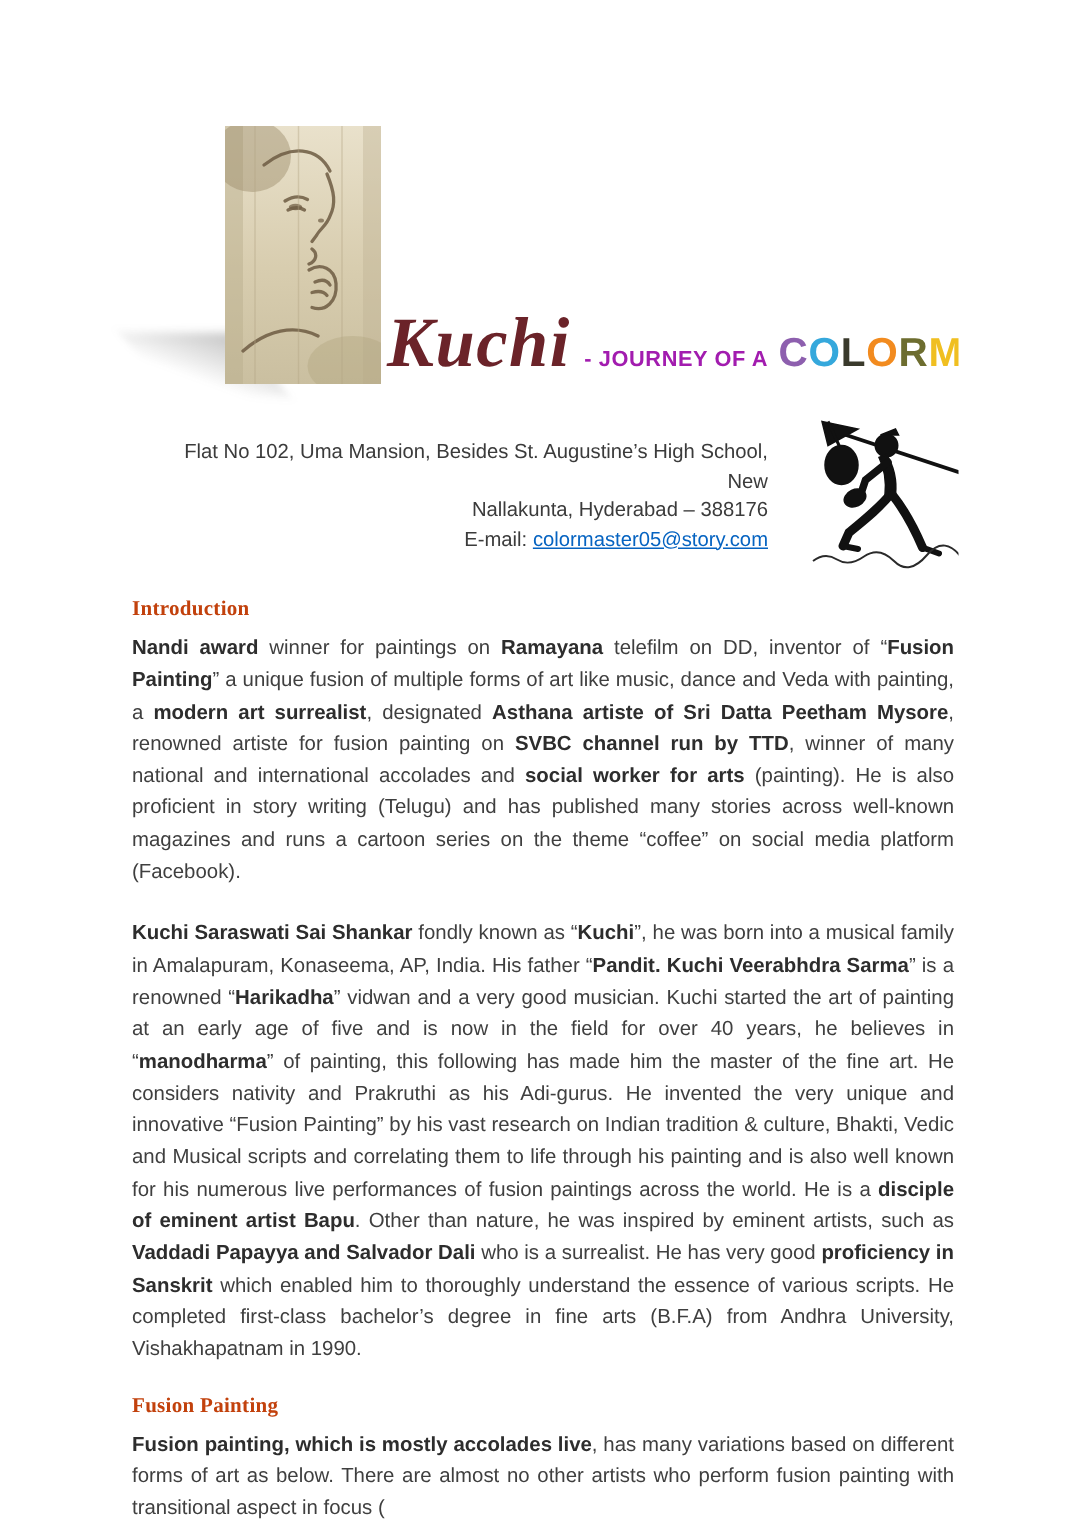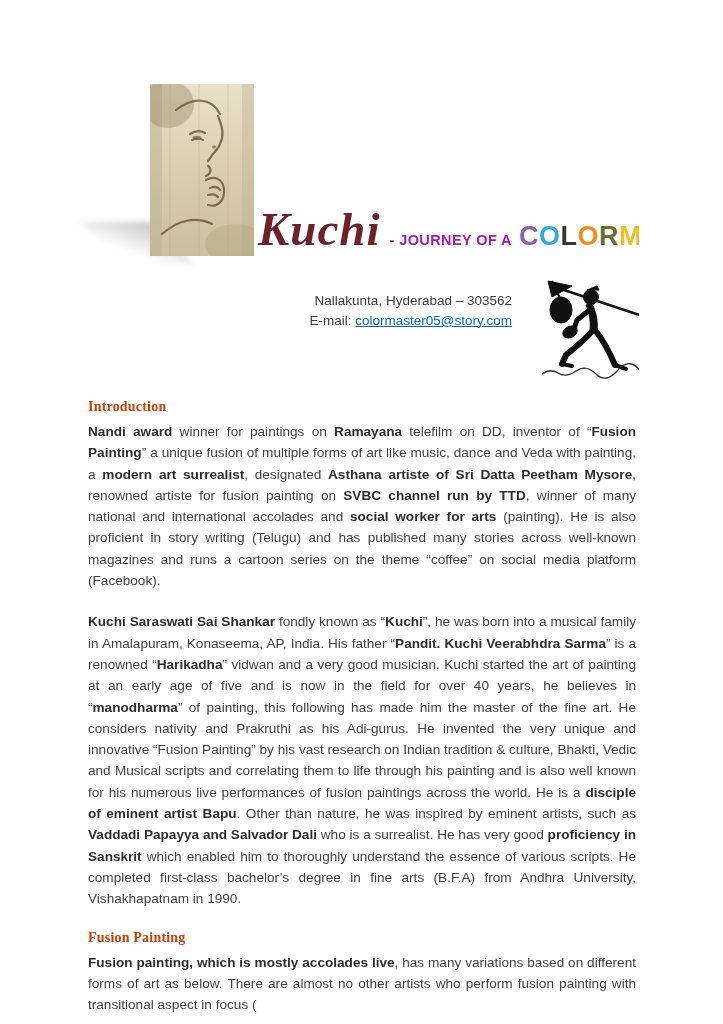--- a/index.html
+++ b/index.html
@@ -79,21 +79,22 @@
     </svg>
   </div>
 
   <div class="title-row">
     <span class="title-main" style="color: rgb(107, 35, 41);">Kuchi</span>
     <span class="title-sep">- JOURNEY OF A</span>
     <span class="title-colorword"><span style="color: rgb(141, 95, 174);">C</span><span style="color: rgb(53, 168, 220);">O</span><span style="color: rgb(58, 58, 44);">L</span><span style="color: rgb(242, 139, 31);">O</span><span style="color: rgb(109, 109, 47);">R</span><span style="color: rgb(240, 191, 33);">M</span><span style="color: rgb(228, 49, 43);">A</span><span style="color: rgb(100, 160, 216);">N</span></span>
   </div>
 
   <div class="contact">
-    <div>Nallakunta, Hyderabad – 303562</div>
+    <div>Flat No 102, Uma Mansion, Besides St. Augustine’s High School, New</div>
+    <div>Nallakunta, Hyderabad – 388176</div>
     <div><span>E-mail: </span><a href="#" style="color: rgb(5, 99, 193);">colormaster05@story.com</a></div>
   </div>
 
   <div class="walker">
     <svg width="170" height="106" viewBox="0 0 170 106">
       <g fill="#111111" stroke="#111111">
         <line x1="20" y1="11" x2="132" y2="48" stroke-width="2.6"></line>
         <polygon points="10,4 34,9 14,20" stroke-width="1"></polygon>
         <line x1="14" y1="4" x2="26" y2="30" stroke-width="2"></line>
         <ellipse cx="23" cy="33" rx="11" ry="13"></ellipse>

